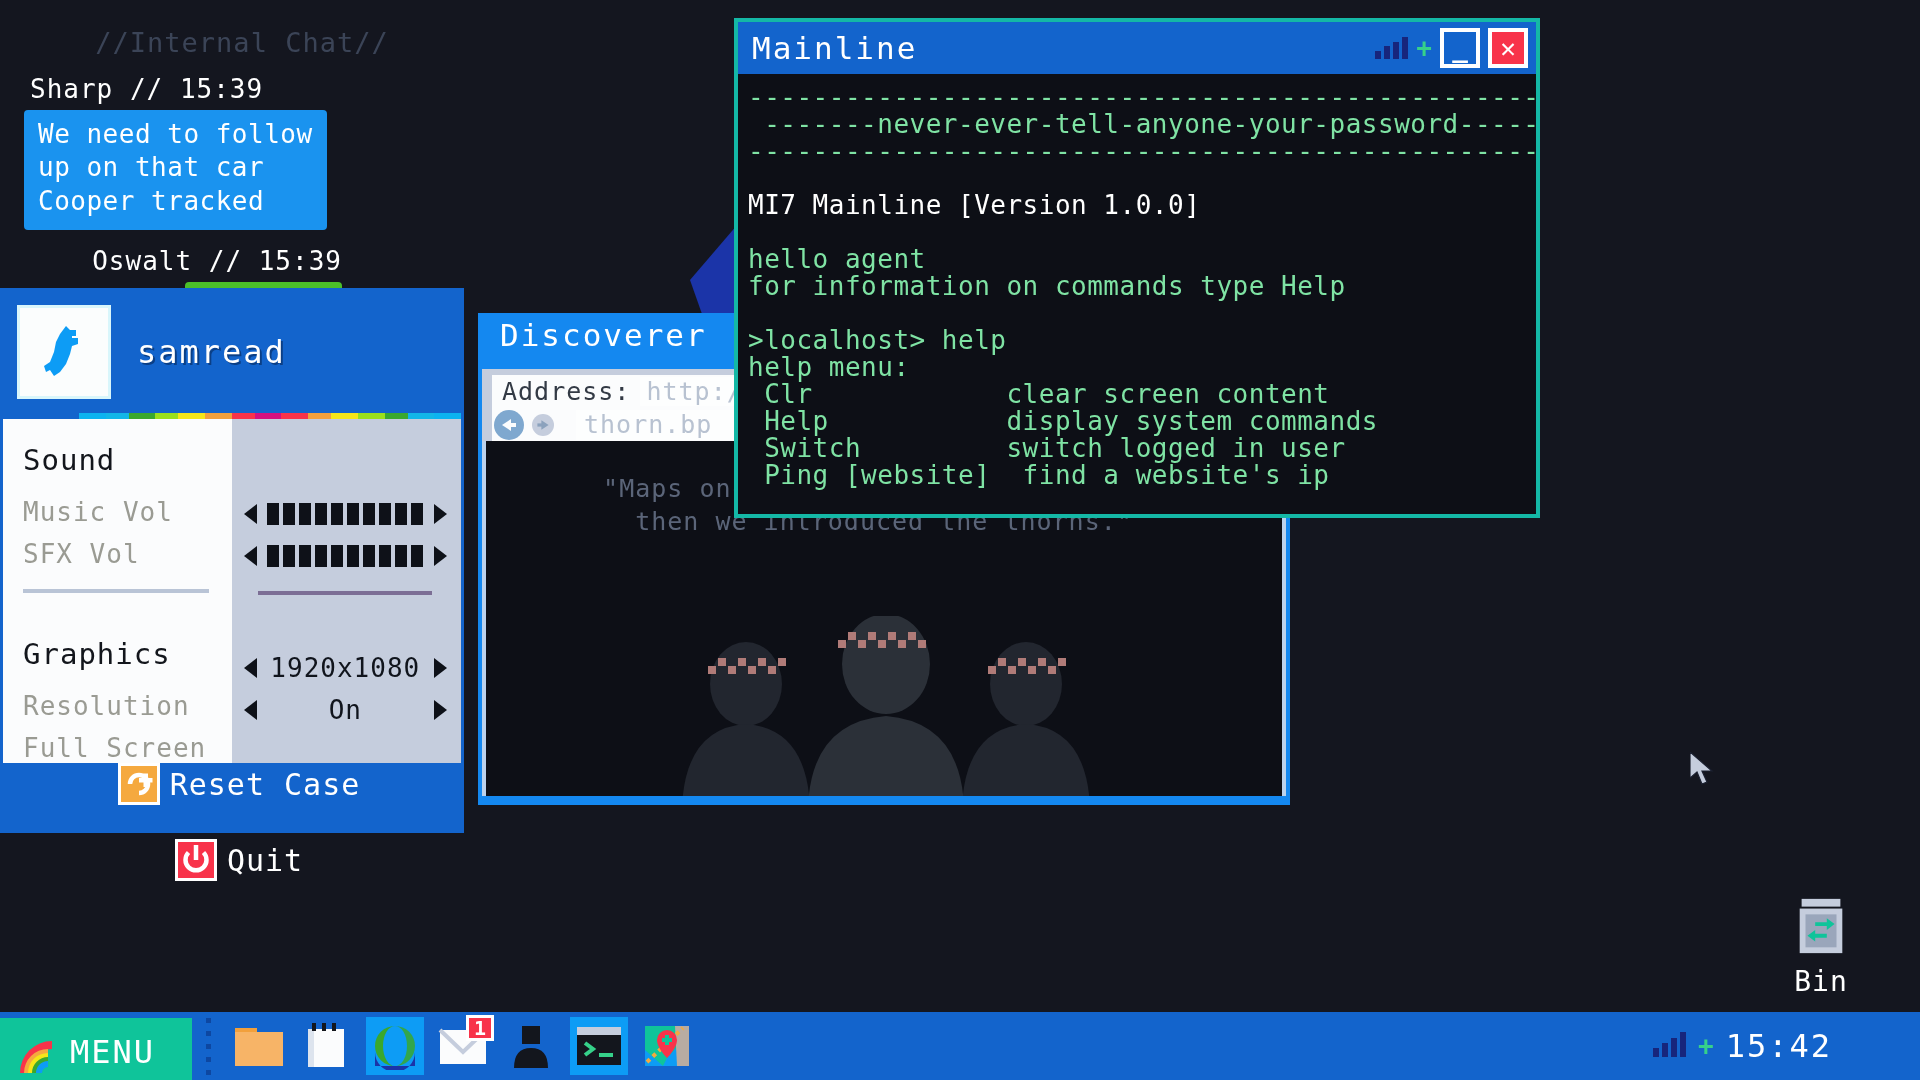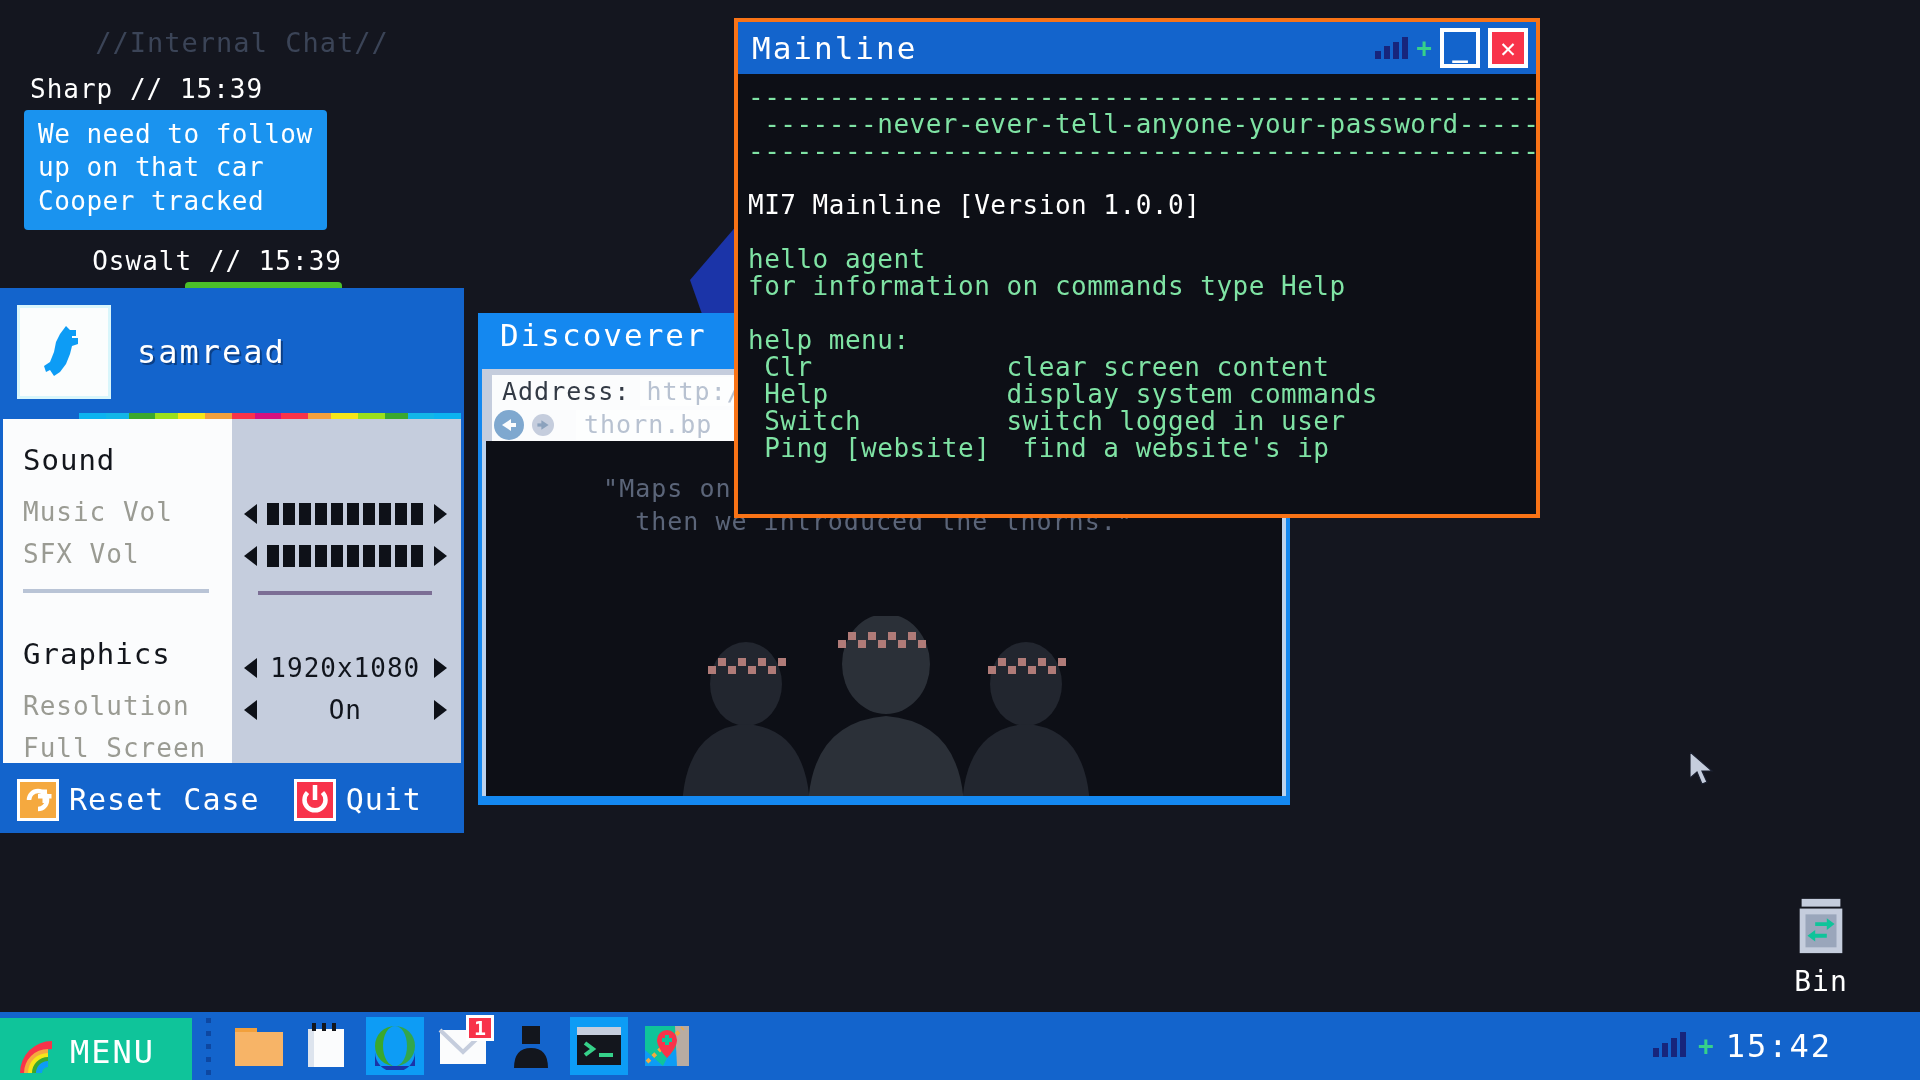--- a/index.html
+++ b/index.html
@@ -113,21 +113,21 @@
   .arrow-l { border-right: 13px solid #0e1118; }
   .arrow-r { border-left: 13px solid #0e1118; }
   .vol-bars { display: flex; gap: 4px; }
   .vol-bar { width: 12px; height: 22px; background: #0e1118; }
   .opt-val {
     color: #10141c; font-size: 26px; letter-spacing: 1px;
     flex: 1; text-align: center;
   }
   .settings-foot {
     height: 73px; display: flex; align-items: center;
-    padding-left: 14px; gap: 34px;
+    padding-left: 14px; gap: 34px; flex-direction: column;
   }
   .foot-btn { display: flex; align-items: center; gap: 10px; cursor: pointer; }
   .foot-btn .lbl { color: #fff; font-size: 30px; letter-spacing: 1px; }
   .ico-sq { width: 42px; height: 42px; border: 3px solid #fff; }
 
   
   #browser {
     left: 478px; top: 313px; width: 812px; height: 492px;
     background: #1488f0; border: 4px solid #1488f0;
   }
@@ -157,21 +157,21 @@
   .page-quote {
     color: #5b6579; font-size: 25px; letter-spacing: 1px;
     text-align: center; padding-top: 32px; line-height: 1.3;
     white-space: pre-line;
   }
   .silhouettes { position: absolute; left: 0; right: 0; bottom: -10px; height: 190px; }
 
   
   #terminal {
     left: 734px; top: 18px; width: 806px; height: 500px;
-    background: #1364cc; border: 4px solid #f97316;
+    background: #1364cc; border: 4px solid #14b8a6;
   }
   #terminal .tbar {
     height: 52px; display: flex; align-items: center;
     padding: 0 8px 0 14px; justify-content: space-between;
   }
   .tbar-right { display: flex; align-items: center; gap: 8px; }
   .sigbars { display: flex; align-items: flex-end; gap: 3px; height: 22px; }
   .sigbar { width: 6px; background: #17257c; }
   .plusglyph { color: #36d18a; font-size: 26px; font-weight: bold; line-height: 1; }
   .wbtn {
@@ -428,20 +428,21 @@
     <div class="term-body" id="term-body">
         <div class="tline">-------------------------------------------------------</div>
         <div class="tline"> -------never-ever-tell-anyone-your-password-------</div>
         <div class="tline">-------------------------------------------------------</div>
         <div class="tline blank"></div>
         <div class="tline white">MI7 Mainline [Version 1.0.0]</div>
         <div class="tline blank"></div>
         <div class="tline">hello agent</div>
         <div class="tline">for information on commands type Help</div>
         <div class="tline blank"></div>
+        <div class="tline">&gt;localhost&gt; help</div>
         <div class="tline">help menu:</div>
         <div class="tline"> Clr            clear screen content</div>
         <div class="tline"> Help           display system commands</div>
         <div class="tline"> Switch         switch logged in user</div>
         <div class="tline"> Ping [website]  find a website's ip</div>
       </div>
   </div>
 
   <div id="bin">
     <svg width="62" height="62" viewBox="0 0 32 32">

